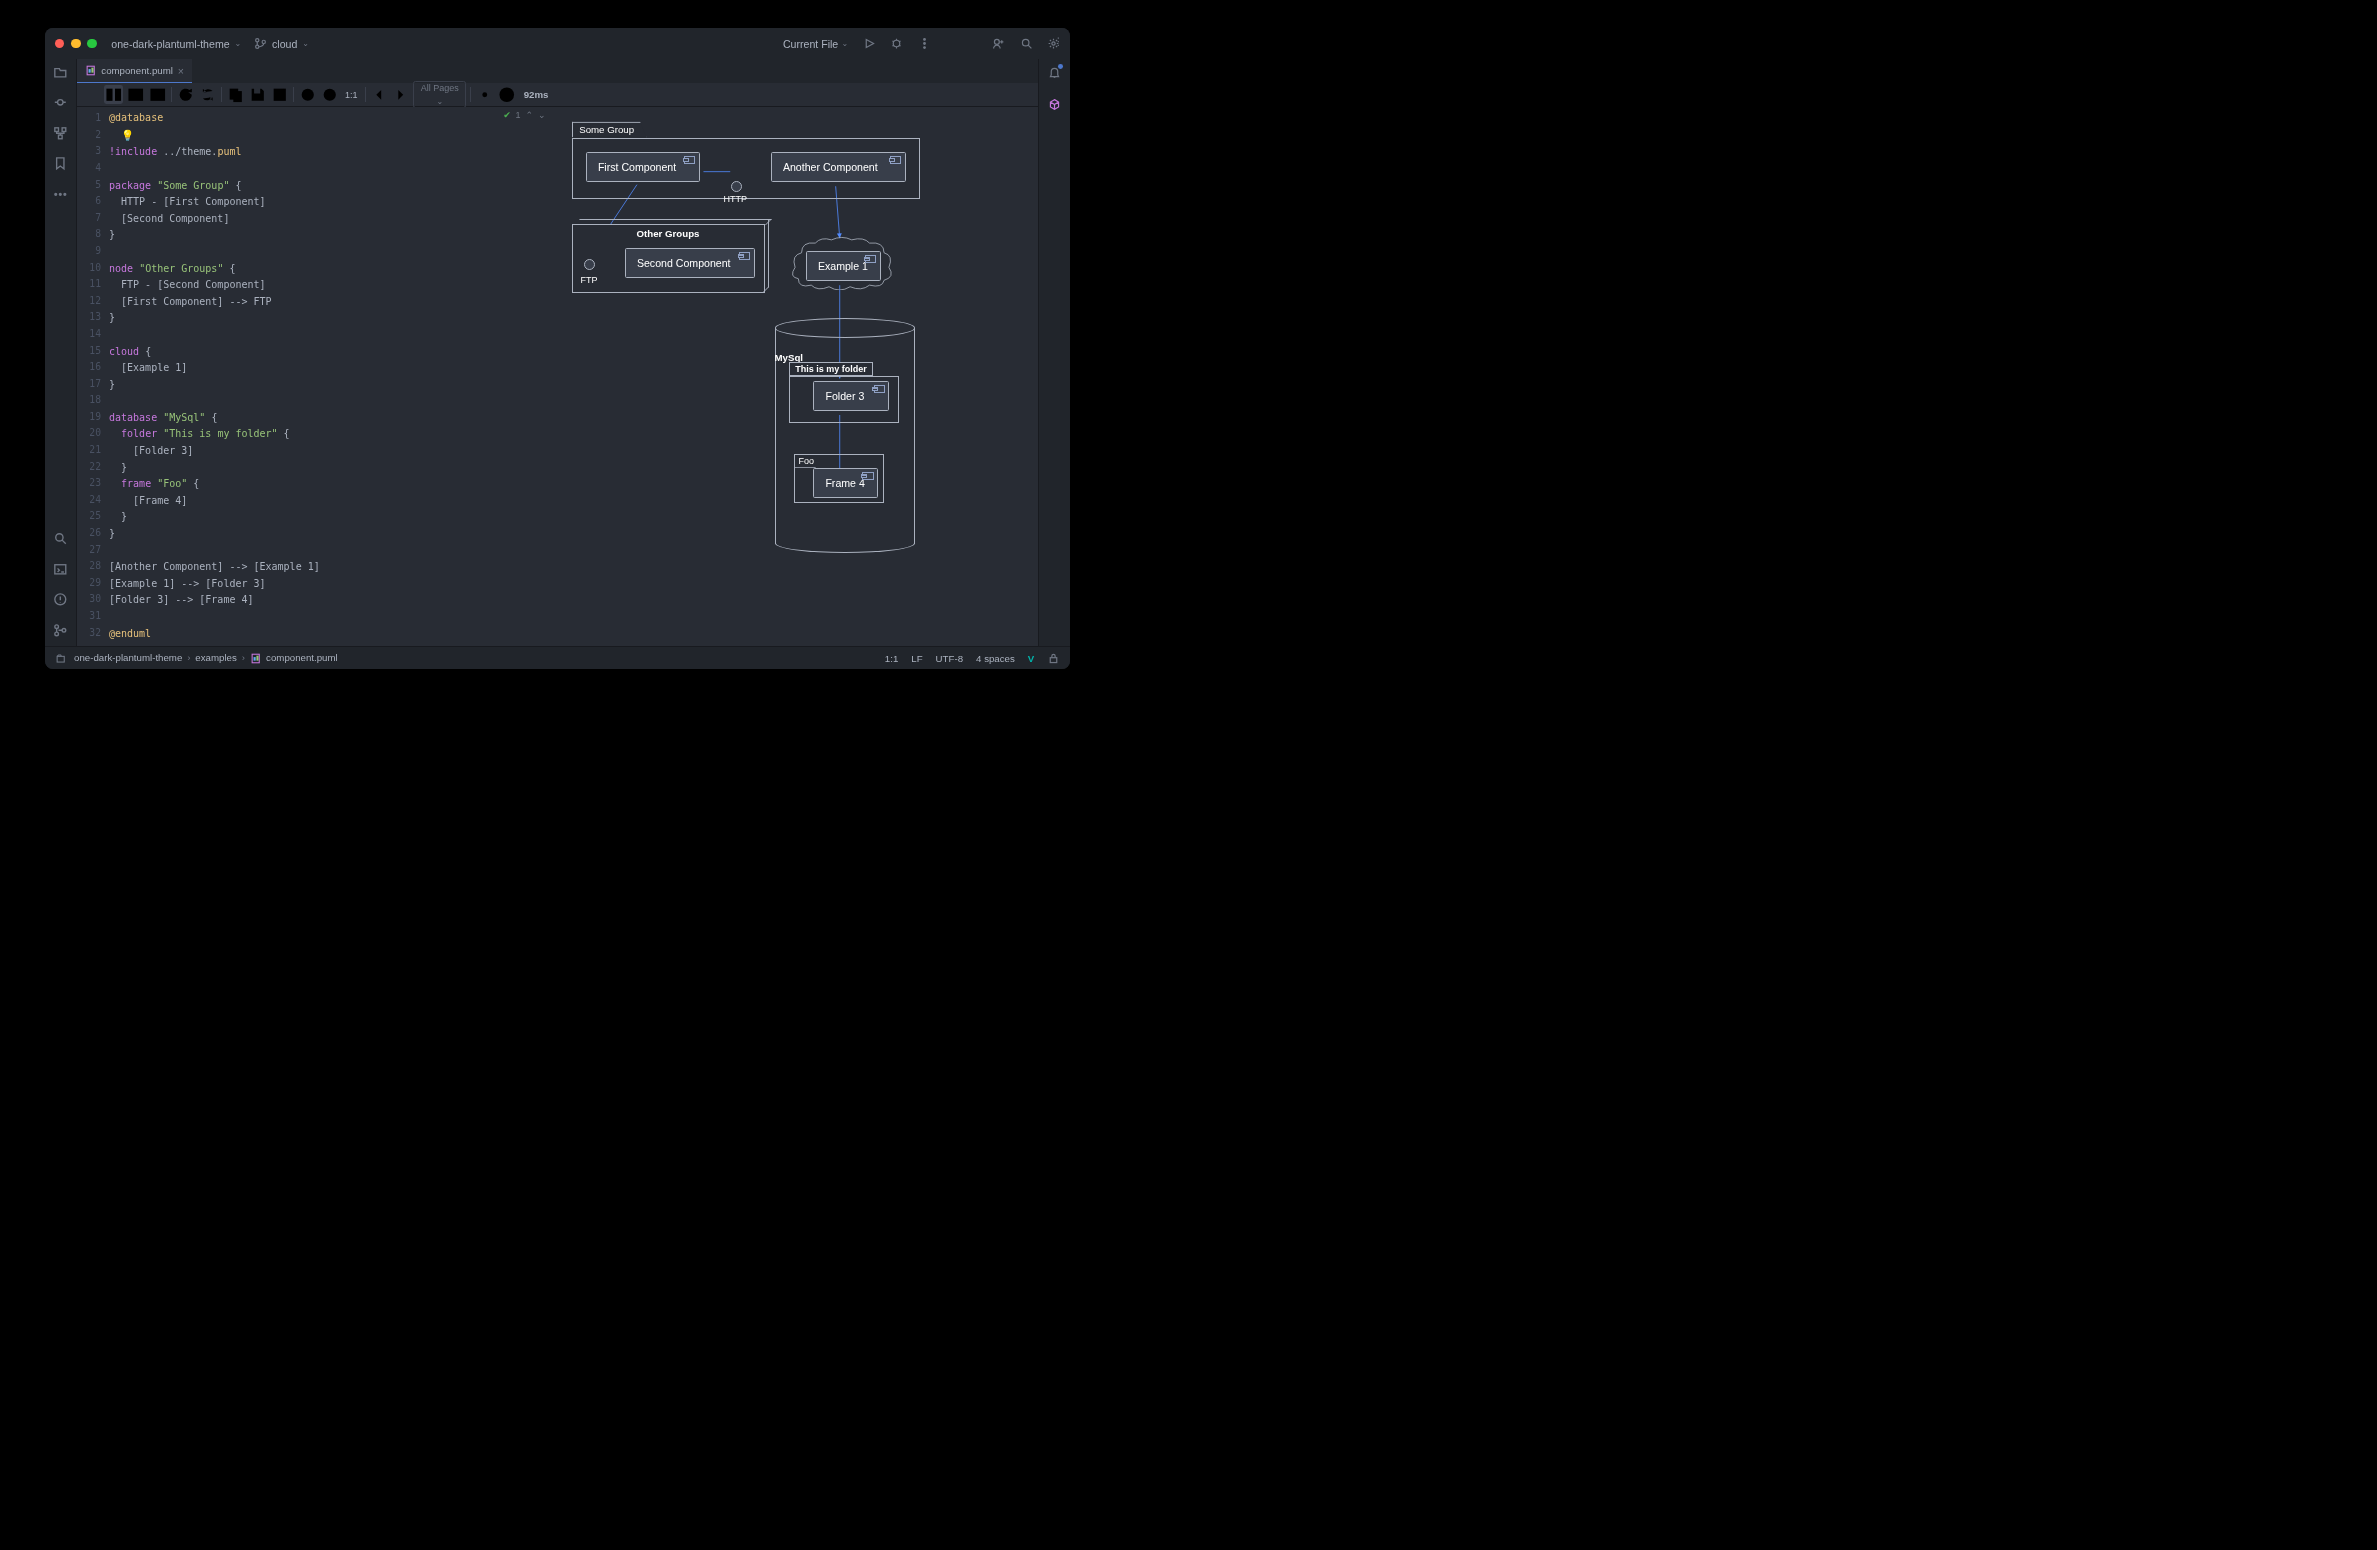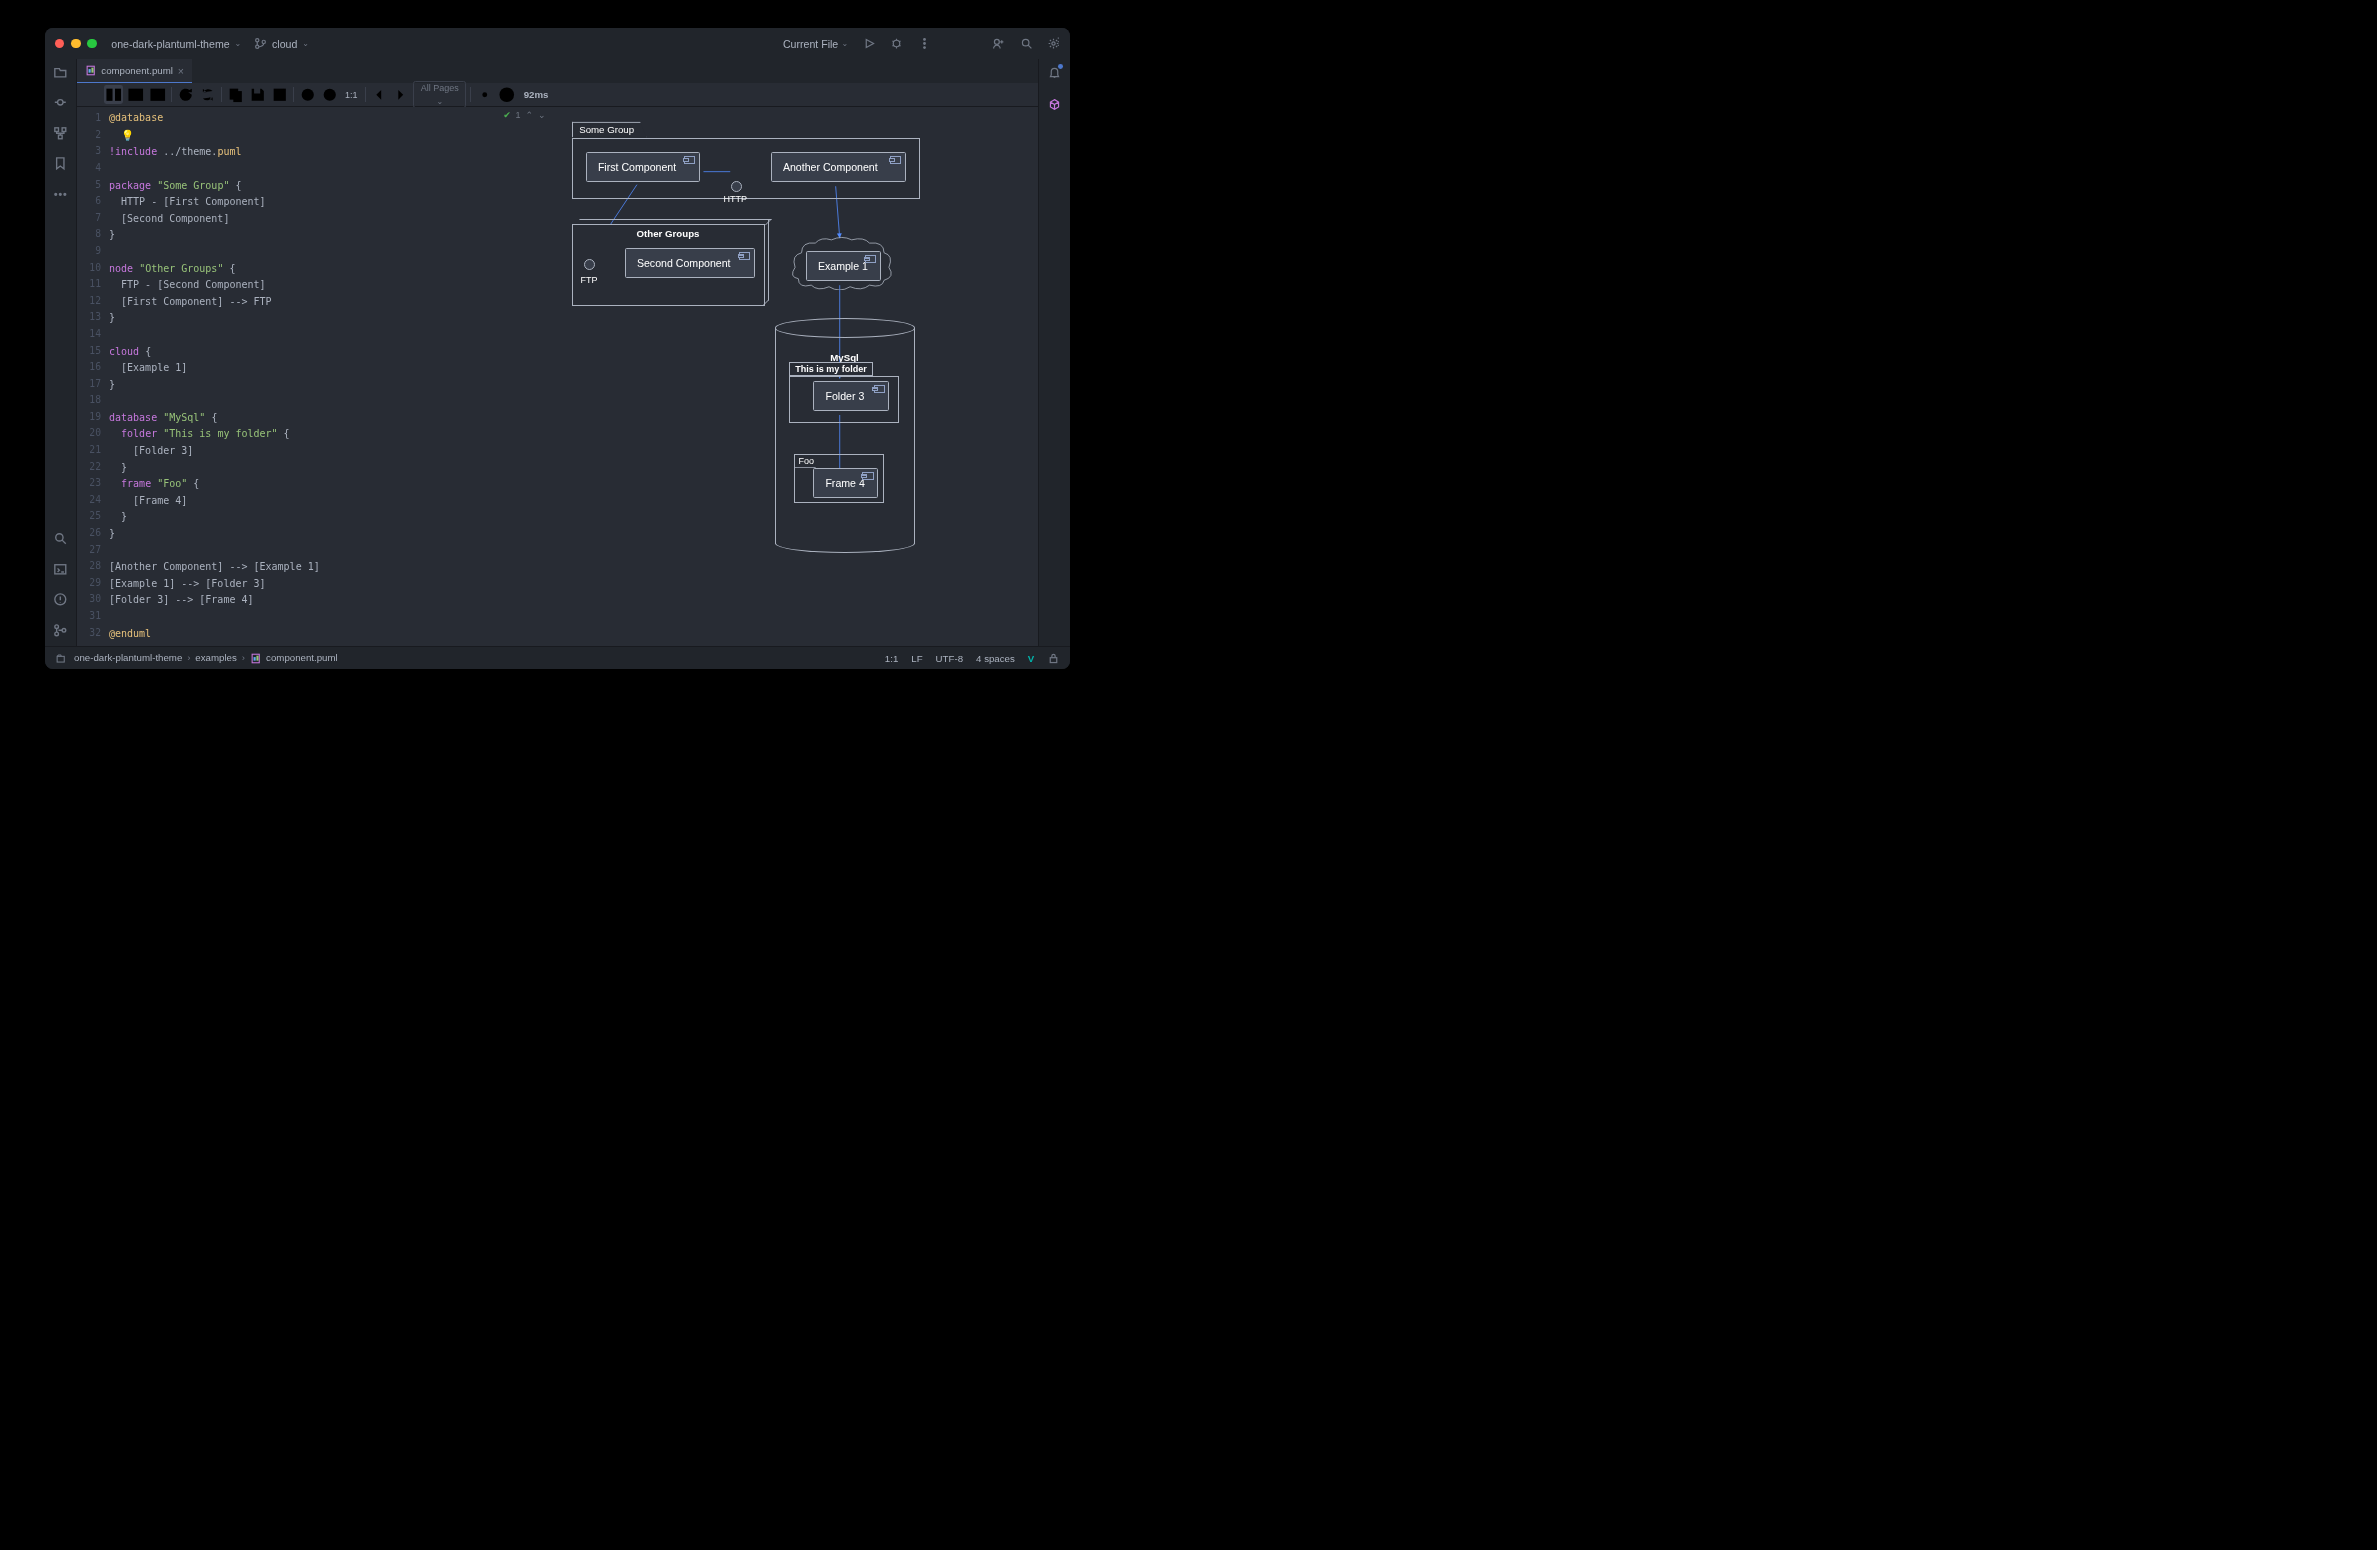--- a/index.html
+++ b/index.html
@@ -134,21 +134,21 @@
   content:''; position:absolute; left:4.9px; top:-5.7px; width:100%; height:4.9px;
   border-top:0.8px solid #abb2bf; border-right:0.8px solid #abb2bf;
   transform:skewX(-45deg);
 }
 .node3d::after {
   content:''; position:absolute; right:-5.7px; top:-3.2px; width:4.9px; height:100%;
   border-right:0.8px solid #abb2bf; border-bottom:0.8px solid #abb2bf;
   transform:skewY(-45deg);
 }
 .node-title { color:#fff; font-weight:600; font-size:9.7px; text-align:center; padding:3.2px 0;}
-.db-title { text-align:center; color:#fff; font-weight:600; font-size:9.7px; margin-top:14.6px;}
+.db-title { text-align:left; color:#fff; font-weight:600; font-size:9.7px; margin-top:14.6px;}
 .folder-label {
   position:absolute; top:-14.6px; left:-0.8px;
   border:0.8px solid #abb2bf; padding:0.8px 4.9px; font-size:9px; color:#fff; font-weight:600;
   background:#282c34;
 }
 .frame {
   position:absolute; border:0.8px solid #abb2bf;
 }
 .frame-label {
   position:absolute; top:-0.8px; left:-0.8px; border:0.8px solid #abb2bf;
@@ -503,21 +503,21 @@
                 <span>First Component</span>
               </div>
               <div class="comp" style="left:198px;top:13px;width:135px">
                 <span class="comp-icon"></span>
                 <span>Another Component</span>
               </div>
               <div class="interface-circle" style="left:158px;top:42px"></div>
               <div class="conn-label" style="left:151px;top:55px">HTTP</div>
             </div>
 
-            <div class="node3d" style="left:0;top:101px;width:193px;height:82px">
+            <div class="node3d" style="left:0;top:101px;width:193px;height:69px">
               <div class="node-title">Other Groups</div>
               <div class="interface-circle" style="left:11.4px;top:34px"></div>
               <div class="conn-label" style="left:8px;top:50px">FTP</div>
               <div class="comp" style="left:52px;top:23px;width:130px">
                 <span class="comp-icon"></span>
                 <span>Second Component</span>
               </div>
             </div>
 
             <svg style="position:absolute;left:215px;top:112px;width:110px;height:55px" viewBox="0 0 136 68" width="110" height="55">

